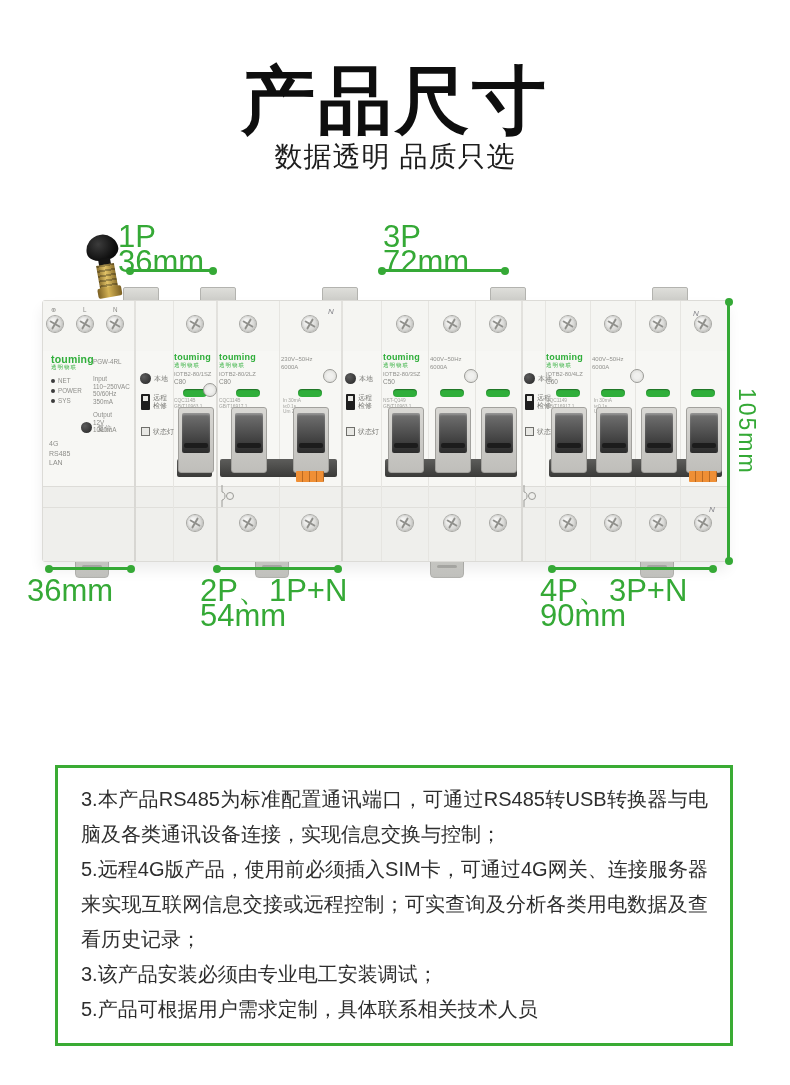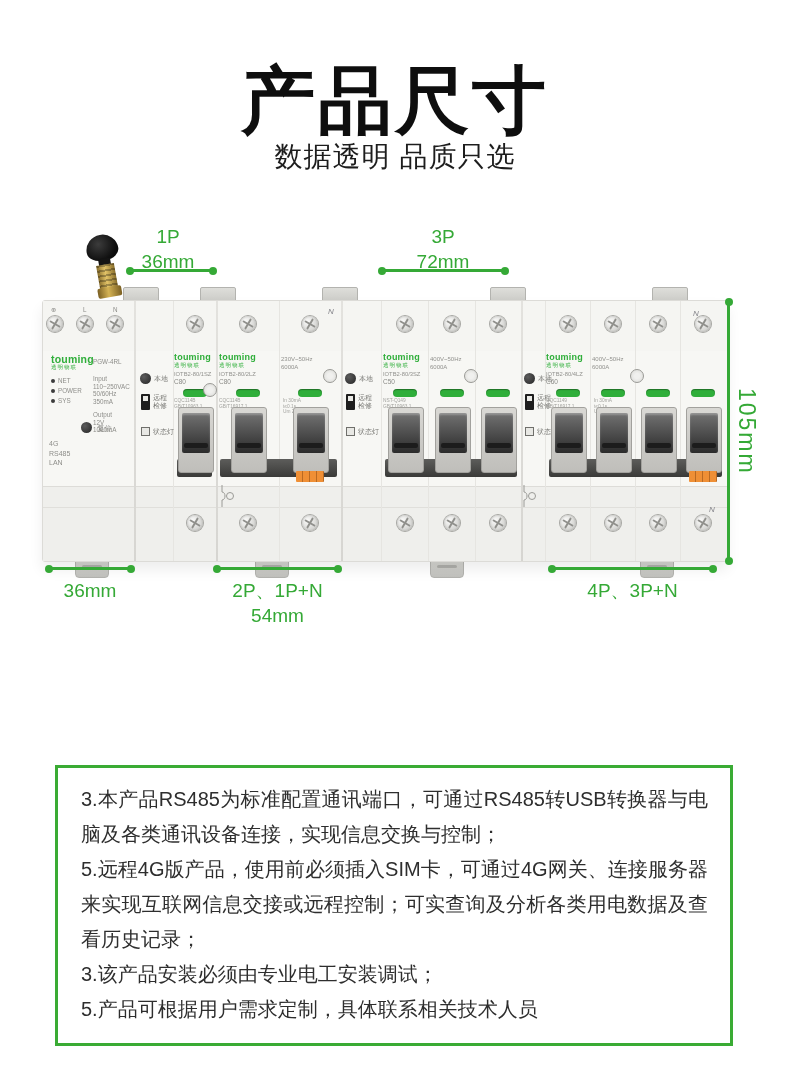--- a/index.html
+++ b/index.html
@@ -5,21 +5,21 @@
   :root{ --g:#35a936; --gbg:#2fab3a; --gbd:#3aab34; --org:#ef8f35; }
   html,body{margin:0;padding:0;background:#fff;}
   body{font-family:"Liberation Sans","DejaVu Sans",sans-serif;}
   .page{position:relative;width:790px;height:1085px;background:#fff;overflow:hidden;}
 
   
   .title{position:absolute;left:0;right:0;top:52px;text-align:center;font-size:74px;font-weight:900;color:#0e0e0e;letter-spacing:3px;}
   .subtitle{position:absolute;left:0;right:0;top:138px;text-align:center;font-size:28px;color:#1d1d1d;letter-spacing:1px;}
 
   
-  .dim{position:absolute;text-align:center;color:var(--g);font-size:19px;line-height:25px;}
+  .dim{position:absolute;text-align:left;color:var(--g);font-size:31px;line-height:25px;}
   .dline{position:absolute;height:3px;background:var(--g);border-radius:2px;z-index:4;}
   .dline::before,.dline::after{content:"";position:absolute;top:-2.5px;width:8px;height:8px;border-radius:50%;background:var(--g);}
   .dline::before{left:-2px}.dline::after{right:-2px}
   .vline{position:absolute;width:3px;background:var(--g);border-radius:2px;z-index:4;}
   .vline::before,.vline::after{content:"";position:absolute;left:-2.5px;width:8px;height:8px;border-radius:50%;background:var(--g);}
   .vline::before{top:-2px}.vline::after{bottom:-2px}
   .vdim{position:absolute;writing-mode:vertical-rl;color:var(--g);font-size:23px;letter-spacing:2px;z-index:4;}
 
   
   .tab{position:absolute;background:linear-gradient(180deg,#dededa,#c9c9c5);border:1px solid #b3b3af;border-radius:2px 2px 4px 4px;z-index:0;}
@@ -400,20 +400,21 @@
     <div>36mm</div>
   </div>
   <div class="dline" style="left:215px;top:567px;width:125px"></div>
   <div class="dim" style="left:200px;top:578px;width:155px">
     <div>2P、1P+N</div>
     <div>54mm</div>
   </div>
   <div class="dline" style="left:550px;top:567px;width:165px"></div>
   <div class="dim" style="left:540px;top:578px;width:185px">
     <div>4P、3P+N</div>
+    <div>90mm</div>
   </div>
 
   <div class="notice-box">
     <p>3.本产品RS485为标准配置通讯端口，可通过RS485转USB转换器与电脑及各类通讯设备连接，实现信息交换与控制；</p>
     <p>5.远程4G版产品，使用前必须插入SIM卡，可通过4G网关、连接服务器来实现互联网信息交接或远程控制；可实查询及分析各类用电数据及查看历史记录；</p>
     <p>3.该产品安装必须由专业电工安装调试；</p>
     <p>5.产品可根据用户需求定制，具体联系相关技术人员</p>
   </div>
 
 </div>

